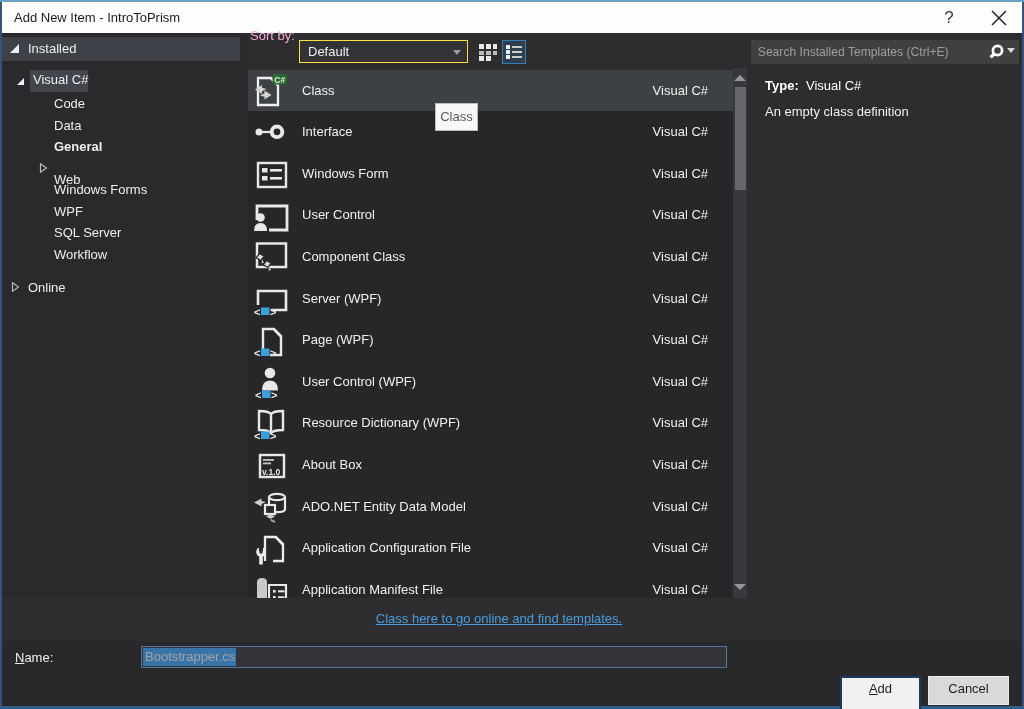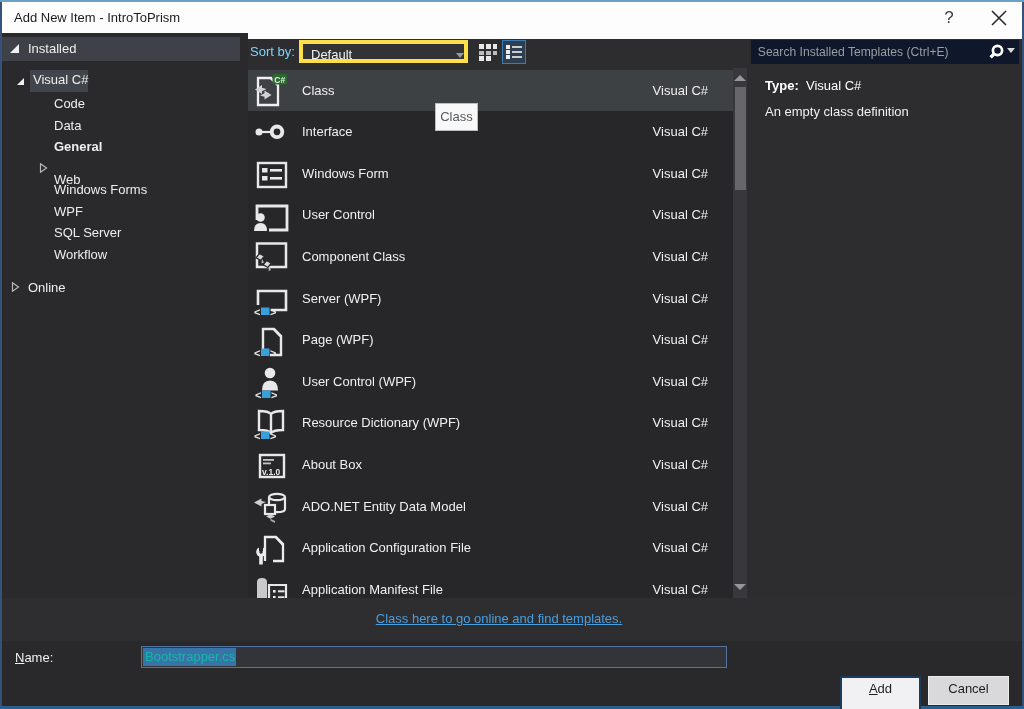--- a/index.html
+++ b/index.html
@@ -5,63 +5,63 @@
 * { margin:0; padding:0; box-sizing:border-box; }
 html,body { width:1024px; height:709px; overflow:hidden; }
 body { font-family:"Liberation Sans", sans-serif; background:#2d2d30; position:relative; }
 .abs { position:absolute; }
 
 #topborder { left:0; top:0; width:1024px; height:2px; background:#6ba1c3; }
 #leftborder { left:0; top:2px; width:2px; height:704px; background:#35537a; }
 #rightborder { left:1022px; top:2px; width:2px; height:704px; background:#35537a; }
 #bottomborder { left:0; top:706px; width:1024px; height:3px; background:#2e5e8c; }
 
-#titlebar { left:2px; top:2px; width:1020px; height:37px; background:#fdfdfd; color:#1b1b1b; font-size:13px; }
+#titlebar { left:2px; top:2px; width:1020px; height:31px; background:#fdfdfd; color:#1b1b1b; font-size:13px; }
 #titletext { left:12px; top:8px; }
 #helpbtn { left:936px; top:4px; width:22px; height:24px; color:#3b3b3b; font-size:17px; text-align:center; line-height:24px; }
 #closebtn { left:985px; top:5px; width:24px; height:22px; }
 
 #treepanel { left:2px; top:33px; width:246px; height:565px; background:#2a2a2d;padding-left:28px; }
 #linkstrip { left:2px; top:598px; width:1020px; height:43px; background:#2e2e31; }
 #bottomstrip { left:2px; top:641px; width:1020px; height:65px; background:#29292c; }
 #installedhdr { left:0px; top:4px; width:238px; height:24px; background:#3e4248; }
 .tw { color:#eeeeee; font-size:13px; }
 .tri-f { width:0; height:0; border-left:9px solid transparent; border-bottom:9px solid #f0f0f0; }
 
 
-#sortlabel { left:250px; top:44px; color:#7dd3fc; font-size:13px; }
-#sortdd { left:299px; top:40px; width:169px; height:23px; background:#333337; border:4px solid #fde047; color:#f0f0f0; font-size:13px; }
+#sortlabel { left:250px; top:28px; color:#f9a8d4; font-size:13px; }
+#sortdd { left:299px; top:40px; width:169px; height:23px; background:#333337; border:1px solid #fde047; color:#f0f0f0; font-size:13px; }
 #sortddtext { left:8px; top:3px; }
 #sortcaret { left:153px; top:9px; width:0; height:0; border-left:4.5px solid transparent; border-right:4.5px solid transparent; border-top:5px solid #9a9a9a; }
 #gridbtn { left:477px; top:41px; width:21px; height:22px; }
 #listbtn { left:502px; top:40px; width:24px; height:24px; border:1px solid #3c7cb4; background:#2c3e50; }
 
 #list { left:248px; top:70px; width:485px; height:528px; background:#27272a; overflow:hidden; }
 .row { position:absolute; left:0; width:485px; height:41px; }
 .row.sel { background:#3e4144; }
 .rowname { position:absolute; left:54px; top:13px; color:#f0f0f0; font-size:13px; }
 .rowlang { position:absolute; right:25px; top:13px; color:#f0f0f0; font-size:13px; }
 .icon { position:absolute; left:5px; top:4px; width:36px; height:34px; }
 
 #sbar { left:733px; top:68px; width:14px; height:530px; background:#38383c; }
 #sthumb { left:734.5px; top:87px; width:11px; height:103px; background:#67676b; }
 .sarr { width:0; height:0; border-left:6px solid transparent; border-right:6px solid transparent; }
 
-#searchbox { left:751px; top:40px; width:268px; height:24px; background:#0f172a; color:#9a9da1; font-size:12.5px; }
+#searchbox { left:751px; top:40px; width:268px; height:24px; background:#404040; color:#9a9da1; font-size:12.5px; }
 #typeline { left:765px; top:78px; color:#fff; font-size:13px; }
 #descline { left:765px; top:104px; color:#f0f0f0; font-size:13px; }
 
 #tooltip { left:435px; top:103px; width:43px; height:28px; background:#f8f8f8; border:1px solid #bdbdbd; color:#55585c; font-size:13px; text-align:center; line-height:26px; }
 
 #link { left:0; top:611px; width:998px; text-align:center; color:#4a9ede; font-size:13px; }
 
 #namelabel { left:15px; top:650px; color:#f0f0f0; font-size:13px; }
 #namebox { left:141px; top:646px; width:586px; height:22px; background:#32343a; border:1px solid #52749c; }
 #namesel { position:absolute; left:1px; top:1px; width:93px; height:18px; background:#3874a8; }
-#nametext { position:absolute; left:3px; top:2px; color:#14b8a6; font-size:13px; }
+#nametext { position:absolute; left:3px; top:2px; color:#a3a3a3; font-size:13px; }
 .btn { font-size:13px; text-align:center; color:#1e1e1e; }
 #addbtn { left:840px; top:676px; width:81px; height:39px; background:#f1f1f4; border:2px solid #1b3b5c; line-height:21px; }
 #cancelbtn { left:928px; top:676px; width:81px; height:29px; background:#d9d9db; border:1px solid #ebebed; line-height:23px; }
 u.a { text-decoration:underline; }
 </style>
 </head>
 <body>
 <div class="abs" id="titlebar">
     <div class="abs" id="titletext">Add New Item - IntroToPrism</div>
 <div class="abs" id="helpbtn">?</div>

